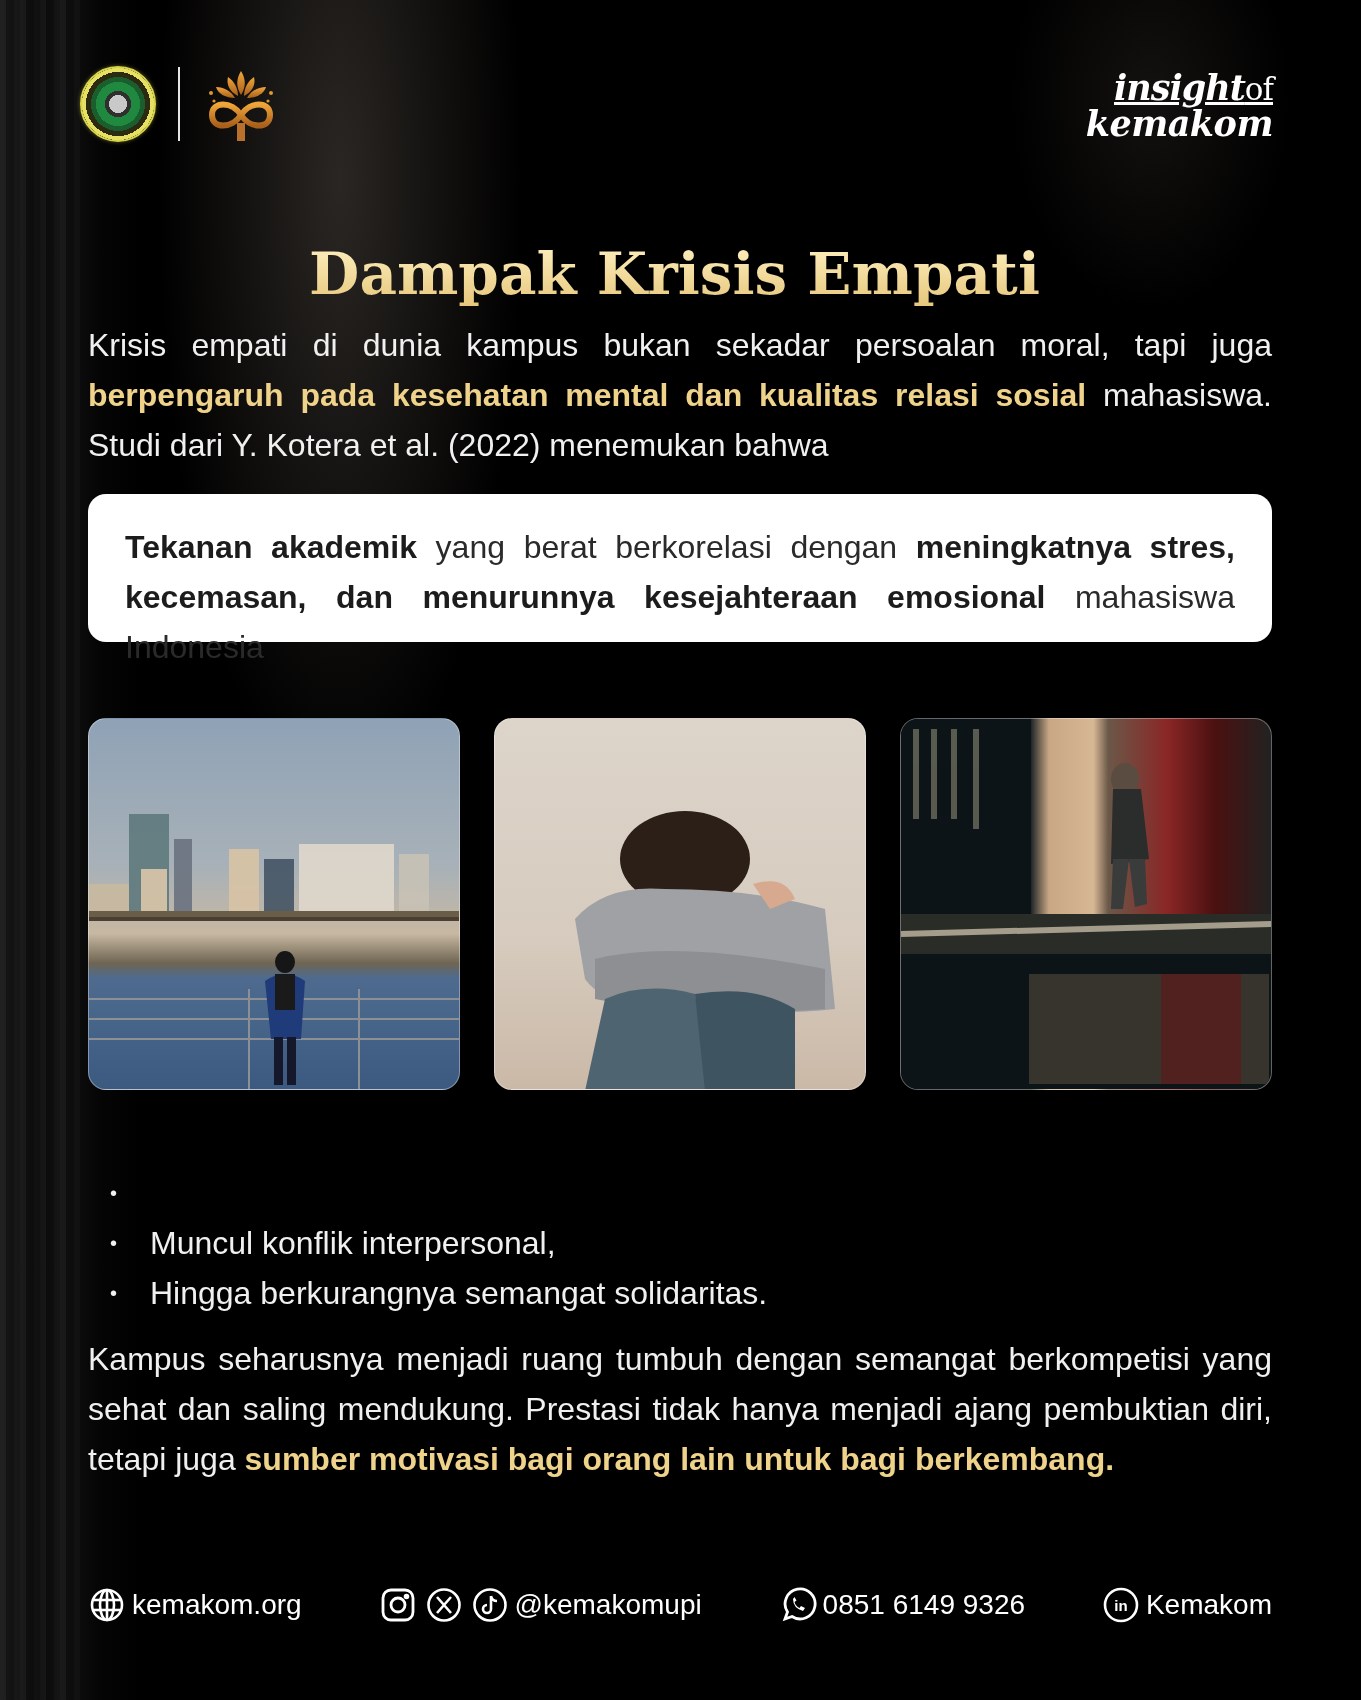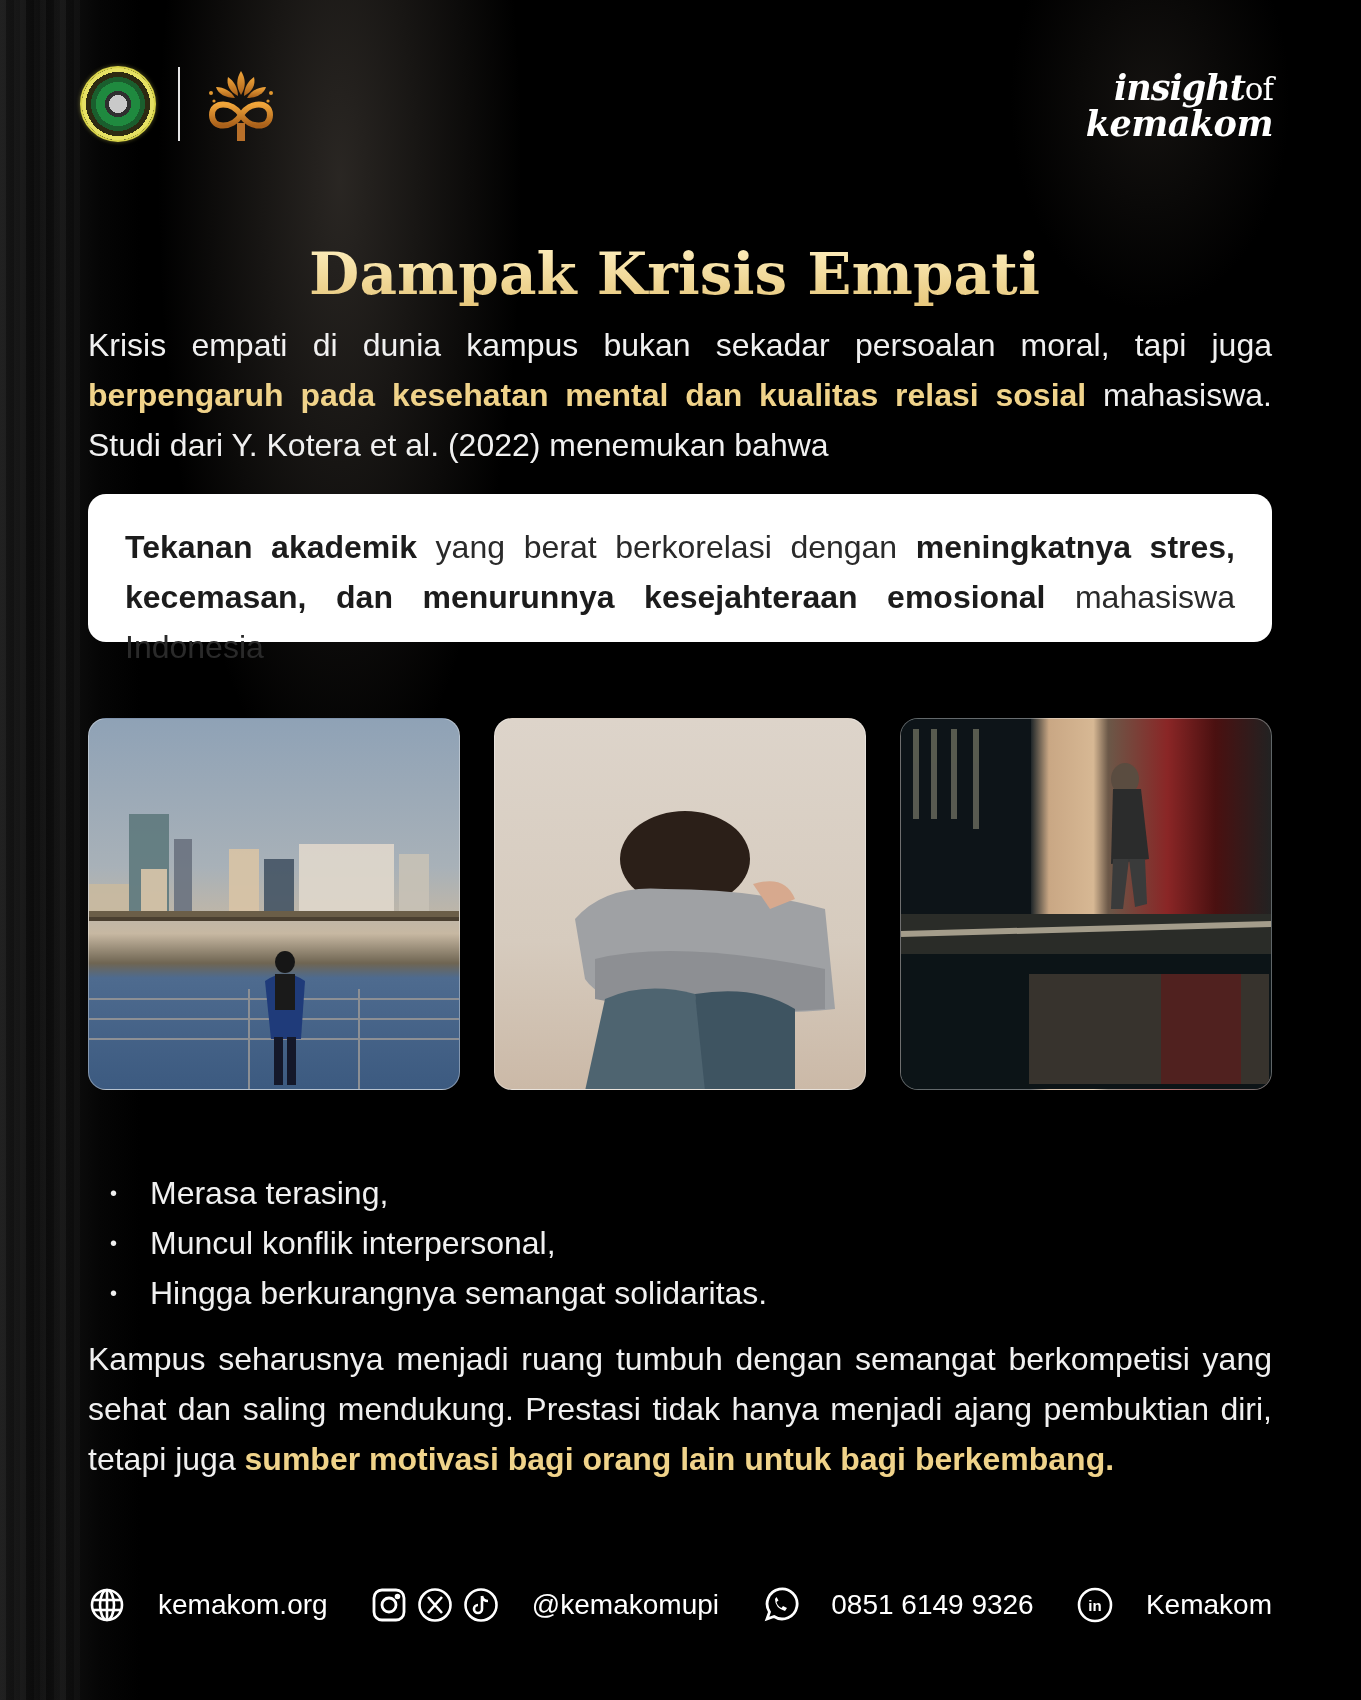--- a/index.html
+++ b/index.html
@@ -31,21 +31,21 @@
       border: 2px solid #d9d44a;
       box-shadow: 0 0 4px rgba(230,225,90,0.4);
     }
     .divider-v { width: 2px; height: 74px; background: #e6e6e6; margin: 0 22px 0 22px; }
     .kabinet-logo { width: 78px; height: 78px; position: relative; }
     .kabinet-text { margin-left: 14px; font-family: "DejaVu Serif", "Liberation Serif", serif; line-height: 1.1; }
     .kabinet-text .k1 { font-size: 30px; color: #f2f2f2; display: block; }
     .kabinet-text .k2 { font-size: 33px; color: #ffffff; font-style: italic; display: block; }
 
     .header-right { position: absolute; right: 88px; top: 70px; text-align: right; font-family: "DejaVu Serif", "Liberation Serif", serif; color: #fff; line-height: 1; }
-    .header-right .i1 { font-size: 35px; font-style: italic; font-weight: bold; letter-spacing: -1px; }
+    .header-right .i1 { font-size: 35px; font-style: italic; font-weight: bold; letter-spacing: -1px; text-decoration: underline; }
     .header-right .i1 .of { font-style: normal; font-weight: normal; font-size: 31px; }
     .header-right .i2 { font-size: 35px; font-style: italic; font-weight: bold; letter-spacing: -0.5px; display: block; margin-top: 1px; }
 
     
     .title {
       position: absolute; left: 0; right: 12px; top: 240px; text-align: center;
       font-family: "DejaVu Serif", "Liberation Serif", serif; font-size: 58px;
       color: #f3dea0;
       background: linear-gradient(180deg, #fff1c2 0%, #e6c67a 100%);
       -webkit-background-clip: text; background-clip: text; -webkit-text-fill-color: transparent;
@@ -71,21 +71,21 @@
     .photo-2 { left: 406px; background: linear-gradient(180deg, #ddd4ca 0%, #d6cbbe 60%, #cbb9a7 100%); }
     .photo-3 { left: 812px; background: linear-gradient(90deg, #0b1418 0%, #1a2226 35%, #c9a784 40%, #d7b894 52%, #6b5848 56%, #8a2626 72%, #4a1010 85%, #222 100%); }
 
     .p2 { top: 1118px; }
     .bullets { position: absolute; left: 110px; top: 1168px; font-size: 32px; line-height: 50px; color: #f0f0f0; list-style: none; }
     .bullets li { display: flex; align-items: center; }
     .bullets .dot { width: 28px; font-size: 20px; color: #f0f0f0; margin-right: 12px; }
     .p3 { top: 1334px; }
 
     .footer { position: absolute; left: 88px; top: 1580px; width: 1184px; height: 50px; display: flex; align-items: center; justify-content: space-between; font-size: 28px; color: #fff; }
-    .f-item { display: flex; align-items: center; gap: 32px; }
+    .f-item { display: flex; align-items: center; gap: 6px; }
     .f-icon { width: 38px; height: 38px; display: inline-flex; align-items: center; justify-content: center; }
     .f-icons-group { display: flex; gap: 8px; }
   </style>
 </head>
 <body>
 
 <div class="bg"></div>
 <div class="bg-curtain"></div>
 
 <div class="content">
@@ -187,21 +187,20 @@
         <path d="M212 140 L228 140 L222 190 L210 190Z" fill="#3a3b3b"></path>
         <path d="M228 140 L244 140 L246 185 L234 188Z" fill="#3a3b3b"></path>
       </svg>
     </div>
   </div>
 
 
   <ul class="bullets">
     <li>
         <span class="dot">•</span>
-        <span>Merasa terasing,</span>
       </li>
     <li>
         <span class="dot">•</span>
         <span>Muncul konflik interpersonal,</span>
       </li>
     <li>
         <span class="dot">•</span>
         <span>Hingga berkurangnya semangat solidaritas.</span>
       </li>
   </ul>

